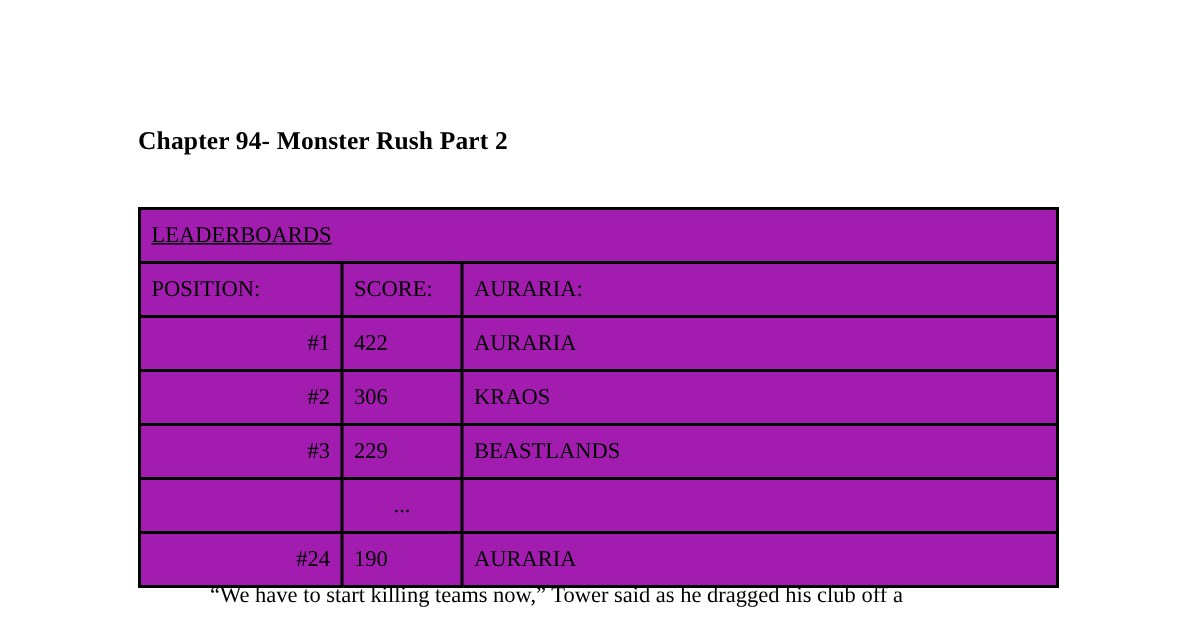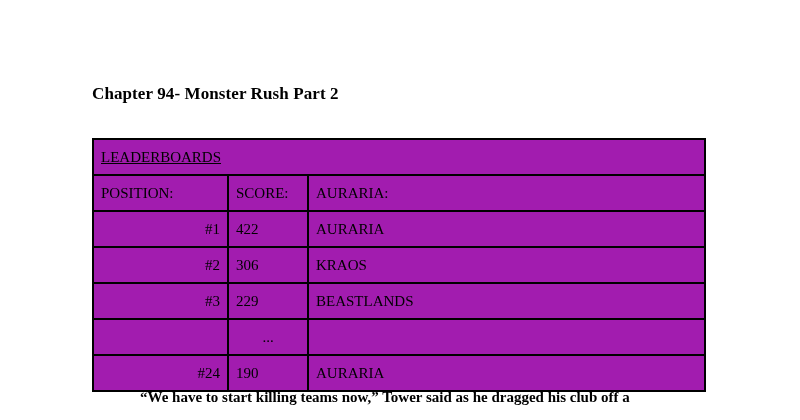--- a/index.html
+++ b/index.html
@@ -59,21 +59,20 @@
   .right { text-align: right; }
   .center { text-align: center; }
 
   .body-text {
     position: absolute;
     left: 92px;
     top: 386px;
     width: 620px;
     font-size: 15px;
     line-height: 1.5;
-    font-weight: bold;
   }
   .body-text .indent {
     display: inline-block;
     width: 48px;
   }
 </style>
 </head>
 <body>
 
 <div class="page">

